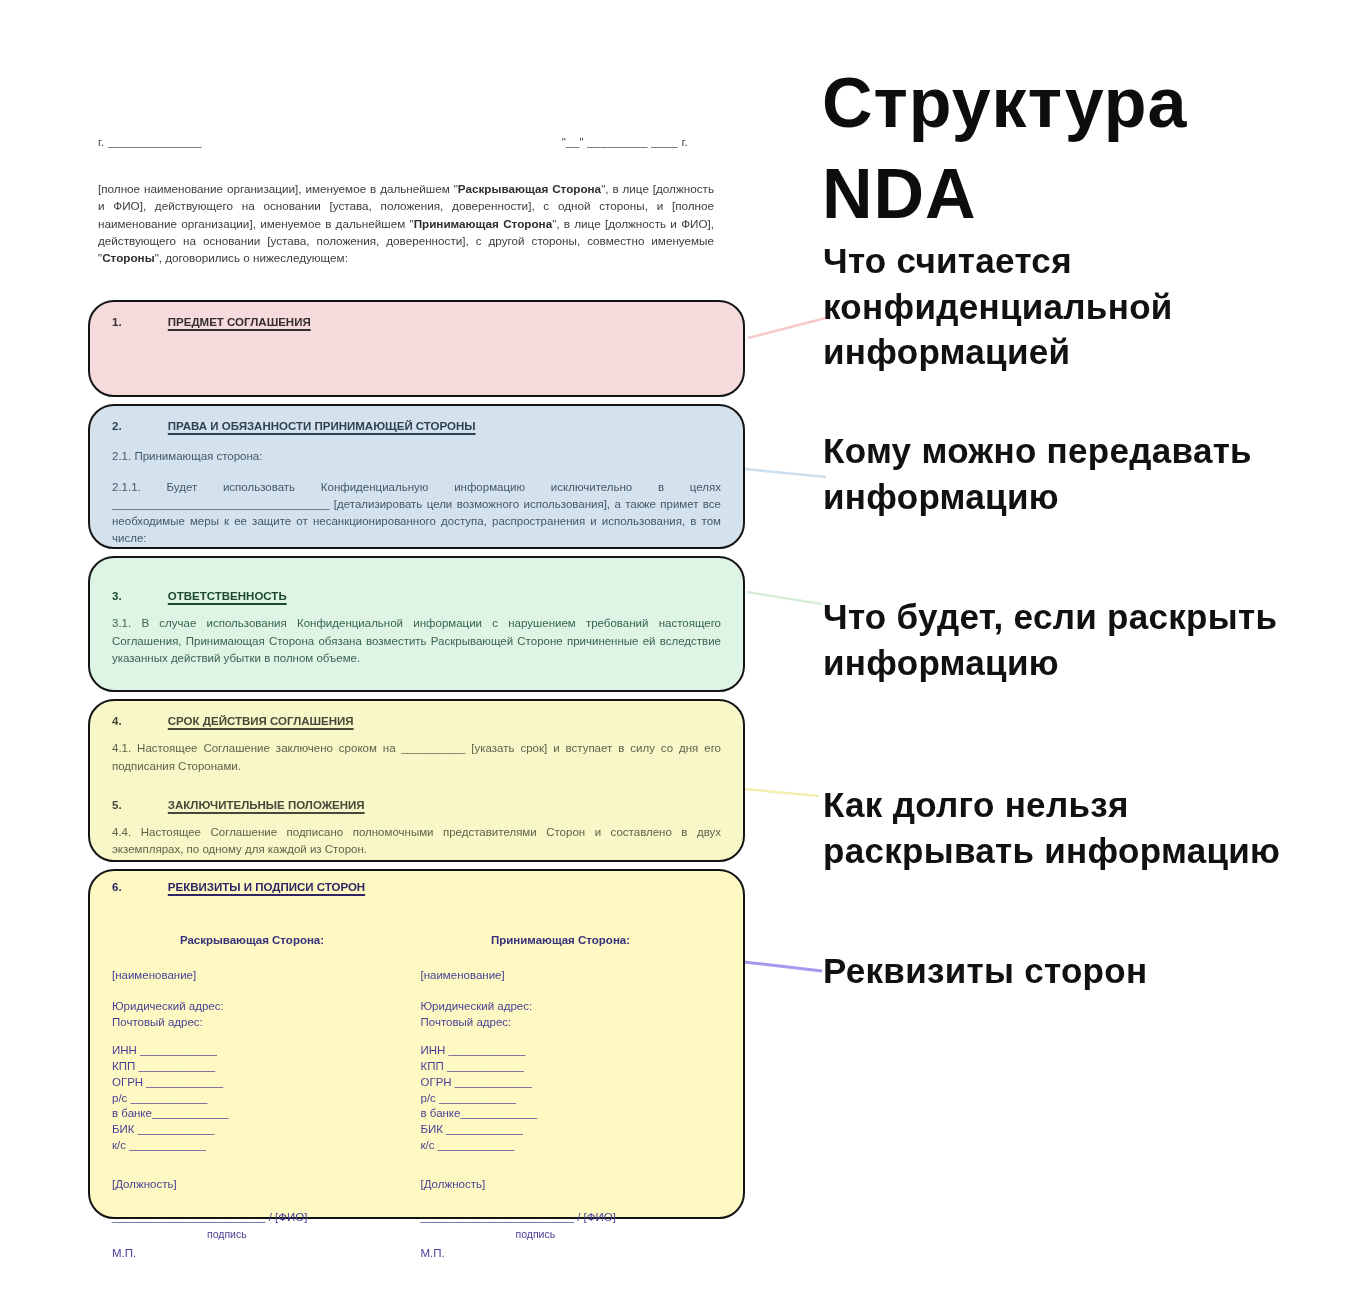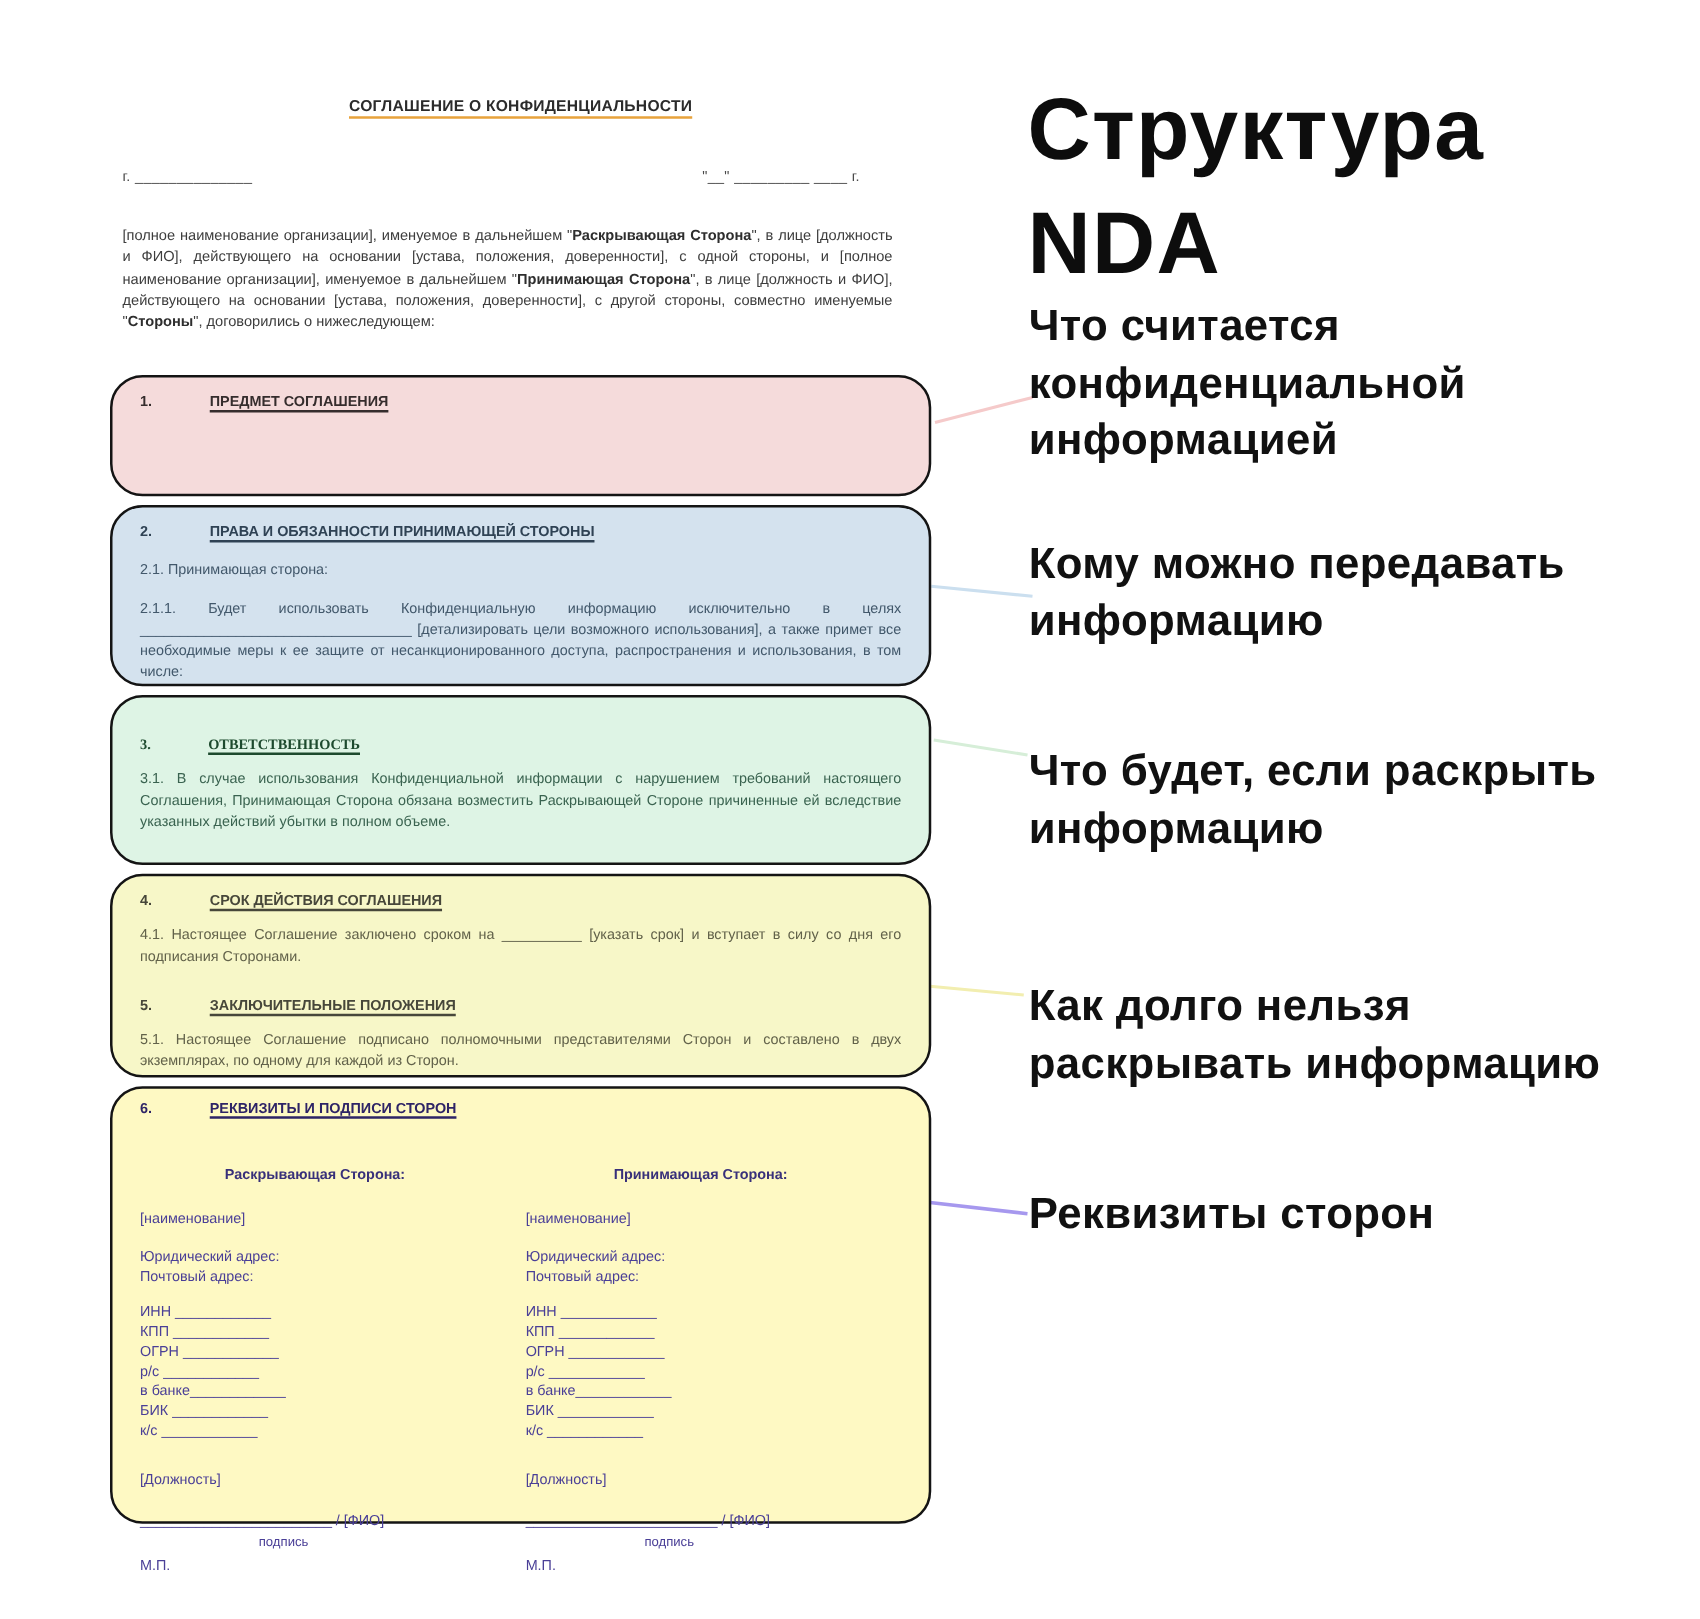--- a/index.html
+++ b/index.html
@@ -48,21 +48,21 @@
   .box1 { top:300px; height:97px;  background:#f5dbdb; color:#564c4c; }
   .box1 .hd { color:#352d2d; }
   .box1 .u { text-decoration-color:#e2973c; }
 
   .box2 { top:404px; height:145px; background:#d4e2ee; color:#42586b; }
   .box2 .hd { color:#2f4254; }
   .box2 .u { text-decoration-color:#d2ae55; }
   .box2 p { margin-top:13px; }
 
   .box3 { top:556px; height:136px; background:#def4e5; color:#3a6350; padding-top:30px; }
-  .box3 .hd { color:#1d4a2e;font-family:Liberation Serif, serif; }
+  .box3 .hd { color:#1d4a2e; }
   .box3 .u { text-decoration-color:#cfc04e; }
 
   .box4 { top:699px; height:163px; background:#f7f7c8; color:#62624a; }
   .box4 .hd { color:#47473a; }
   .box4 .u { text-decoration-color:#e0b343; }
   .box4 .hd2 { margin-top:22px; }
 
   .box5 { top:869px; height:350px; background:#fef9c3; color:#4a3f97; padding-top:8px; }
   .box5 .hd { color:#2e2466; }
   .box5 .u { text-decoration-color:#d98a5e; }
@@ -102,21 +102,20 @@
 <div class="page">
 
   <svg class="connectors" width="1360" height="1295" viewBox="0 0 1360 1295">
     <line x1="748" y1="338" x2="826" y2="318" stroke-width="2.5" stroke="#f5caca"></line>
     <line x1="745" y1="469" x2="826" y2="477" stroke-width="2.5" stroke="#cbdfef"></line>
     <line x1="747" y1="592" x2="822" y2="604" stroke-width="2.5" stroke="#d6eed8"></line>
     <line x1="744" y1="789" x2="819" y2="796" stroke-width="2.5" stroke="#f2eeb0"></line>
     <line x1="744" y1="962" x2="822" y2="971" stroke-width="3" stroke="#a698ee"></line>
   </svg>
 
-  <div class="doc-title">СОГЛАШЕНИЕ О КОНФИДЕНЦИАЛЬНОСТИ</div>
 
   <div class="city-date">
     <span>г. ______________</span>
     <span>"__" _________ ____ г.</span>
   </div>
 
   <div class="intro"><span>[полное наименование организации], именуемое в дальнейшем "</span><b>Раскрывающая Сторона</b><span>", в лице [должность и ФИО], действующего на основании [устава, положения, доверенности], с одной стороны, и [полное наименование организации], именуемое в дальнейшем "</span><b>Принимающая Сторона</b><span>", в лице [должность и ФИО], действующего на основании [устава, положения, доверенности], с другой стороны, совместно именуемые "</span><b>Стороны</b><span>", договорились о нижеследующем:</span></div>
 
   <div class="box box1">
     <div class="hd">
@@ -145,21 +144,21 @@
   <div class="box box4">
     <div class="hd">
       <span>4.</span>
       <span class="u">СРОК ДЕЙСТВИЯ СОГЛАШЕНИЯ</span>
     </div>
     <p>4.1. Настоящее Соглашение заключено сроком на __________ [указать срок] и вступает в силу со дня его подписания Сторонами.</p>
     <div class="hd hd2">
       <span>5.</span>
       <span class="u">ЗАКЛЮЧИТЕЛЬНЫЕ ПОЛОЖЕНИЯ</span>
     </div>
-    <p>5.1. Настоящее Соглашение подписано полномочными представителями Сторон и составлено в двух экземплярах, по одному для каждой из Сторон.</p>
+    <p>4.4. Настоящее Соглашение подписано полномочными представителями Сторон и составлено в двух экземплярах, по одному для каждой из Сторон.</p>
   </div>
 
   <div class="box box5">
     <div class="hd">
       <span>6.</span>
       <span class="u">РЕКВИЗИТЫ И ПОДПИСИ СТОРОН</span>
     </div>
     <div class="parties">
 
       <div class="party">

